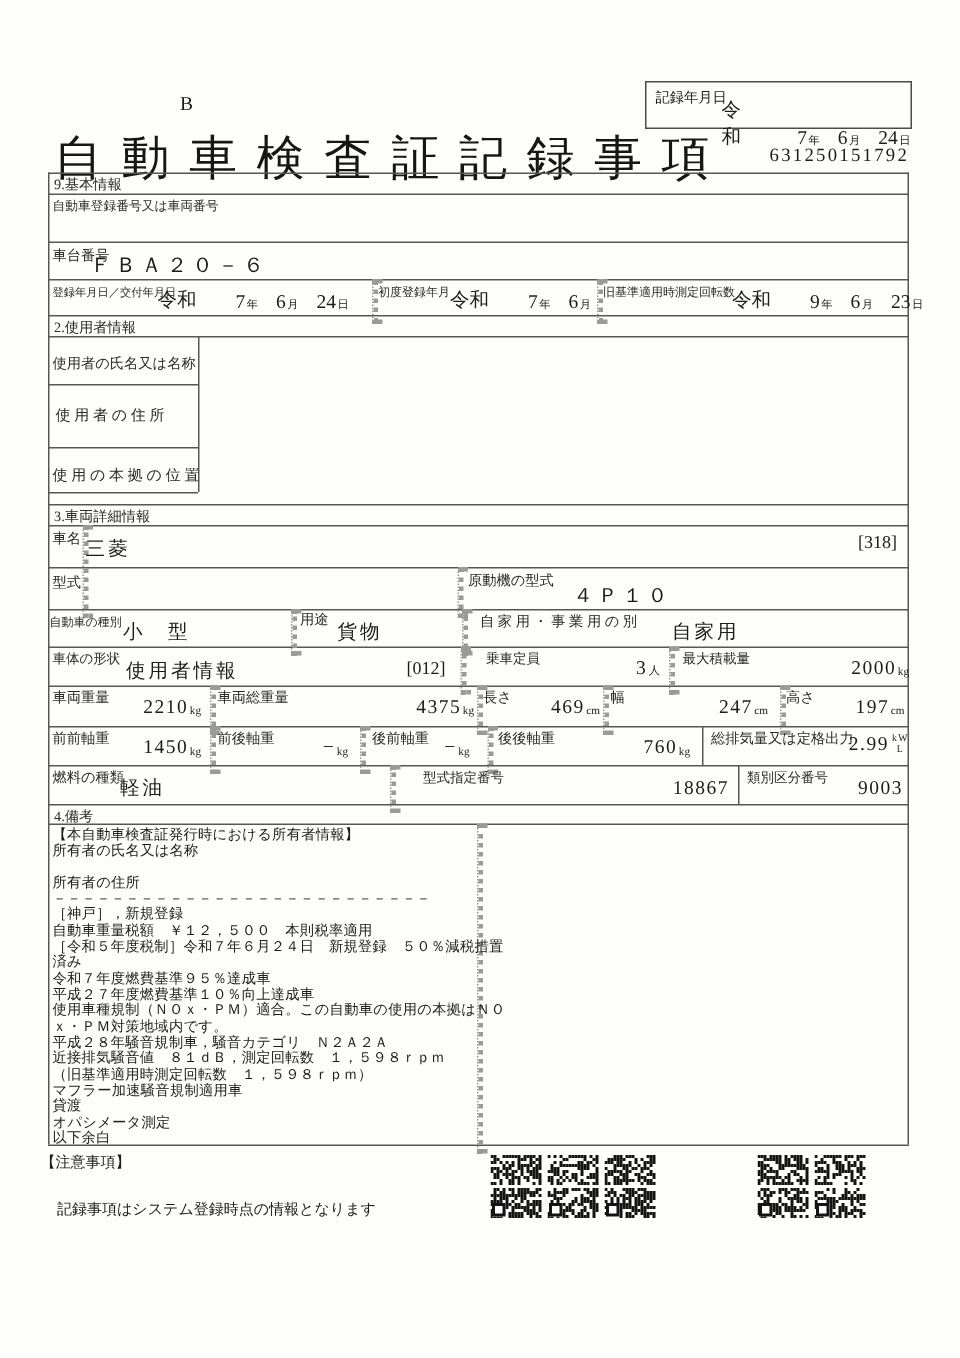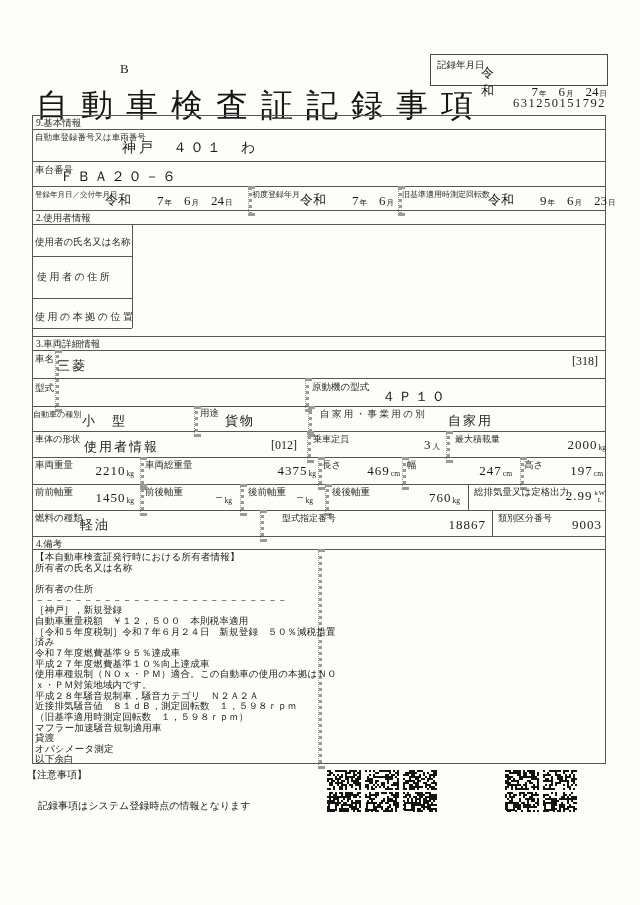--- a/index.html
+++ b/index.html
@@ -87,21 +87,20 @@
     <div class="vl dot" style="left:240px;top:484px;height:26px;"></div>
     <div class="vl dot" style="left:325px;top:484px;height:26px;"></div>
     <div class="vl" style="left:468px;top:484px;height:26px;"></div>
     <div class="vl dot" style="left:260px;top:510px;height:26px;"></div>
     <div class="vl" style="left:492px;top:510px;height:26px;"></div>
     <div class="vl dot" style="left:318px;top:549px;height:214px;"></div>
   </div>
 
   <div class="lbl" style="left:36px;top:117px;">9.基本情報</div>
   <div class="lbl" style="left:35px;top:132px;font-size:8.5px;">自動車登録番号又は車両番号</div>
-  <div class="val" style="left:122px;top:139px;font-size:14px;letter-spacing:3px;">神戸　４０１　わ</div>
   <div class="lbl" style="left:35px;top:164px;">車台番号</div>
   <div class="val" style="left:60px;top:168px;font-size:14px;letter-spacing:3px;">ＦＢＡ２０－６</div>
 
   <div class="lbl" style="left:35px;top:190px;font-size:7.5px;">登録年月日／交付年月日</div>
   <span class="date" style="left:105px;top:191px;">
     <span class="era">令和</span>
       <span class="num">7</span>
       <span class="u">年</span>
       <span class="num">6</span>
       <span class="u">月</span>
@@ -145,21 +144,21 @@
   <div class="lbl" style="left:33px;top:409px;font-size:8px;">自動車の種別</div>
   <div class="val" style="left:82px;top:412px;">小　型</div>
   <div class="lbl" style="left:200px;top:407px;">用途</div>
   <div class="val" style="left:225px;top:412px;">貨物</div>
   <div class="lbl" style="left:320px;top:408px;">自 家 用 ・ 事 業 用 の 別</div>
   <div class="val" style="left:448px;top:412px;">自家用</div>
 
   <div class="lbl" style="left:35px;top:433px;font-size:9px;">車体の形状</div>
   <div class="val" style="left:84px;top:438px;">使用者情報</div>
   <div class="val" style="left:271px;top:438px;font-size:12px;letter-spacing:0;">[012]</div>
-  <div class="lbl" style="left:313px;top:433px;font-size:9px;">乗車定員</div>
+  <div class="lbl" style="left:324px;top:433px;font-size:9px;">乗車定員</div>
   <div class="valr" style="right:200px;top:437px;">
     <span>3</span>
       <span class="u">人</span>
   </div>
   <div class="lbl" style="left:455px;top:433px;font-size:9px;">最大積載量</div>
   <div class="valr" style="right:34px;top:437px;">
     <span>2000</span>
       <span class="u">kg</span>
   </div>
 

